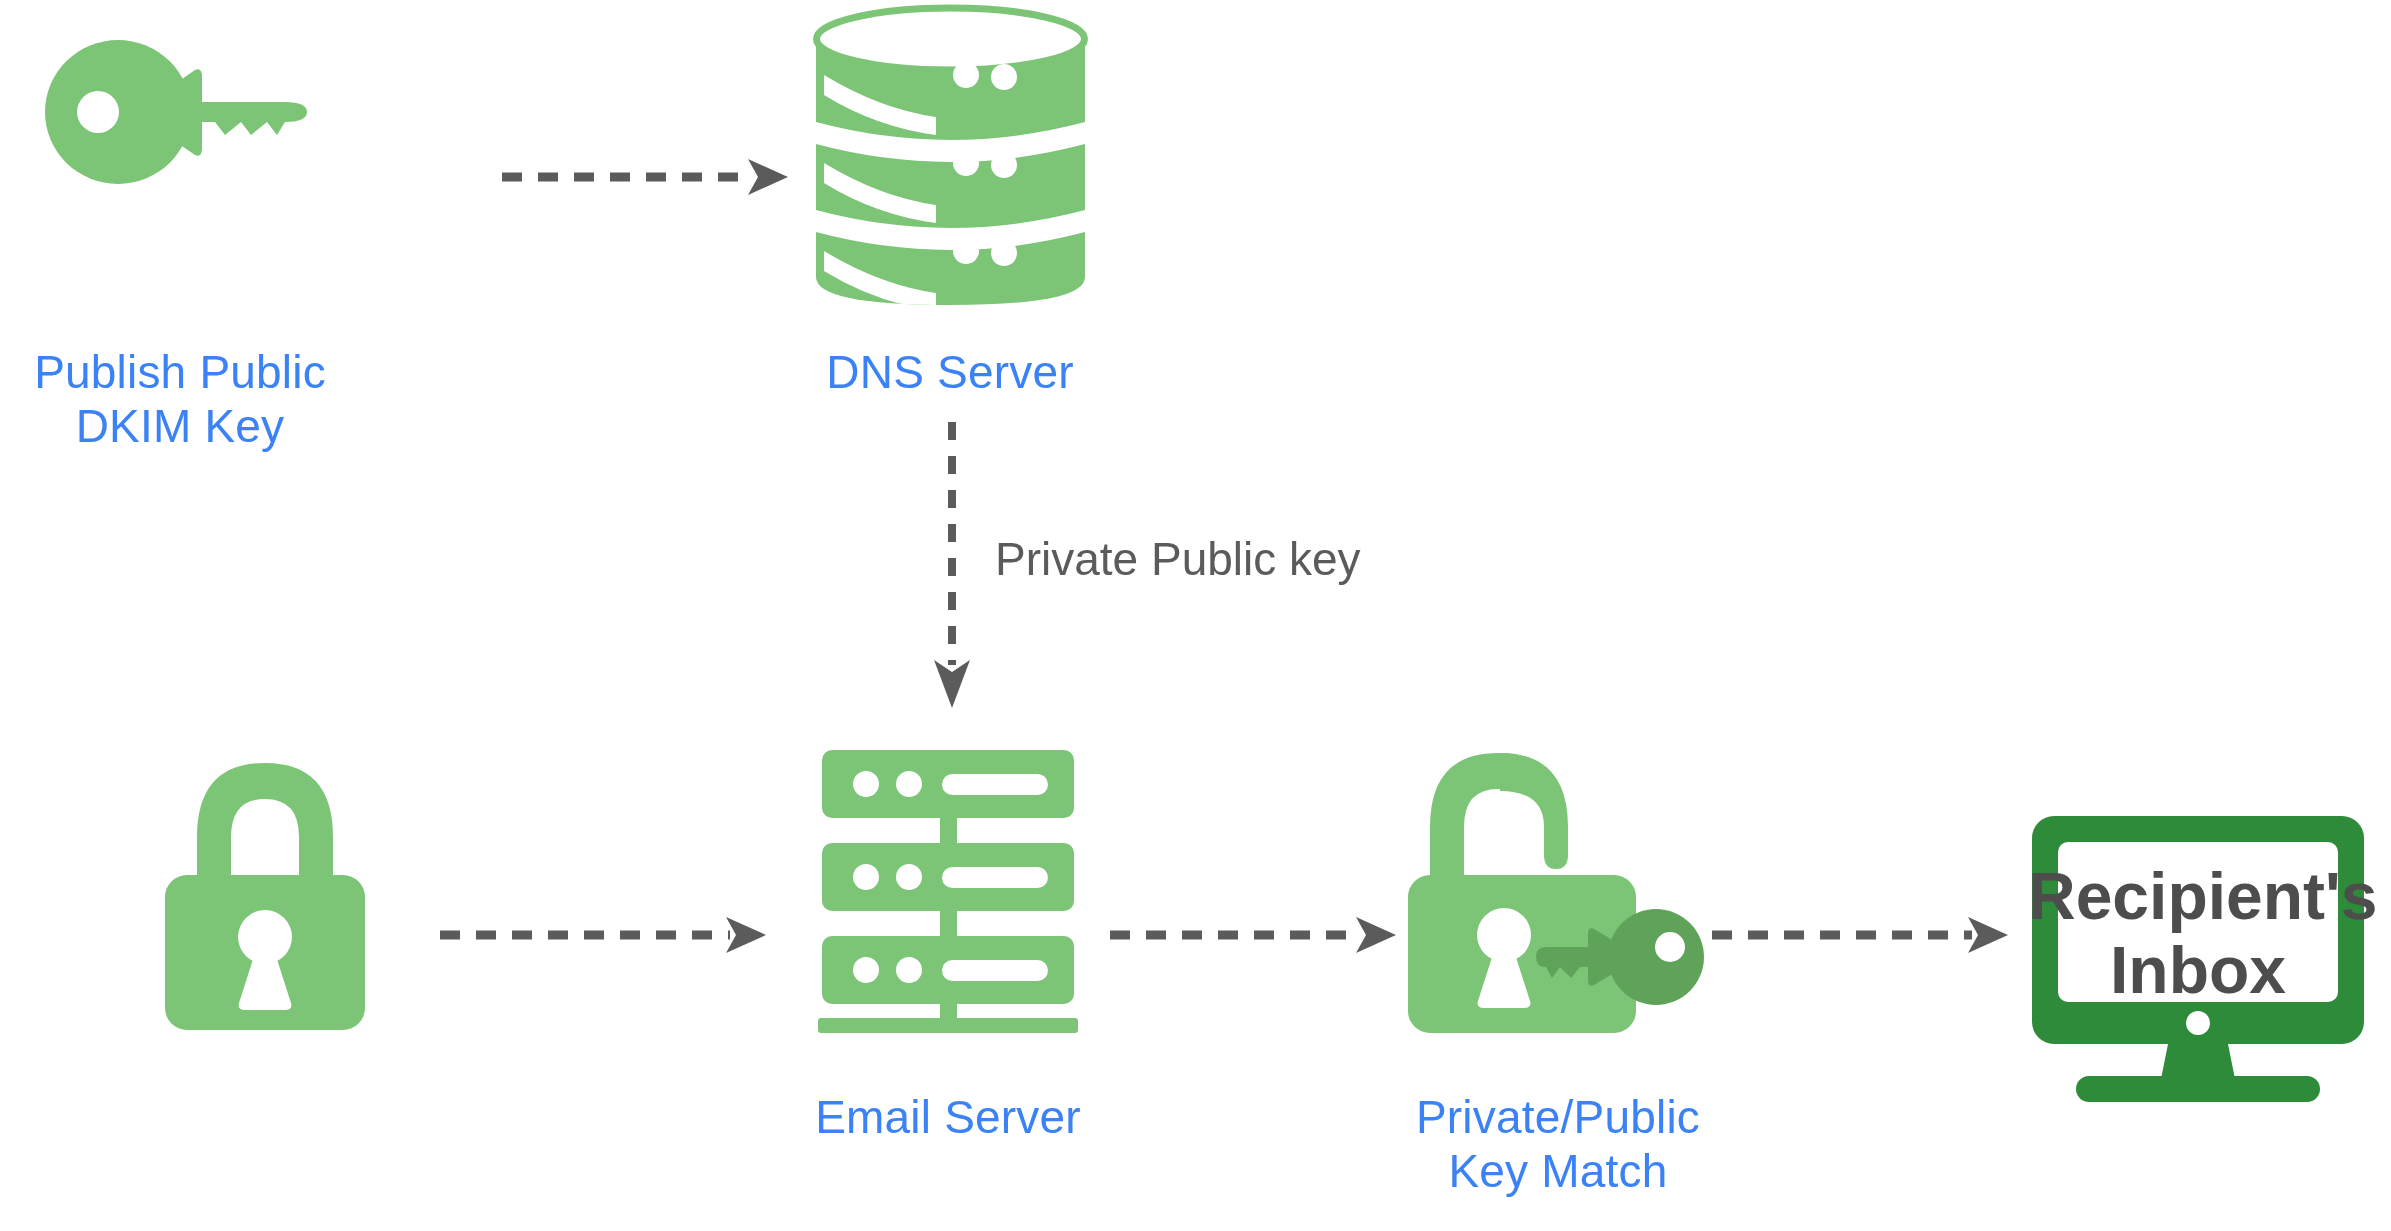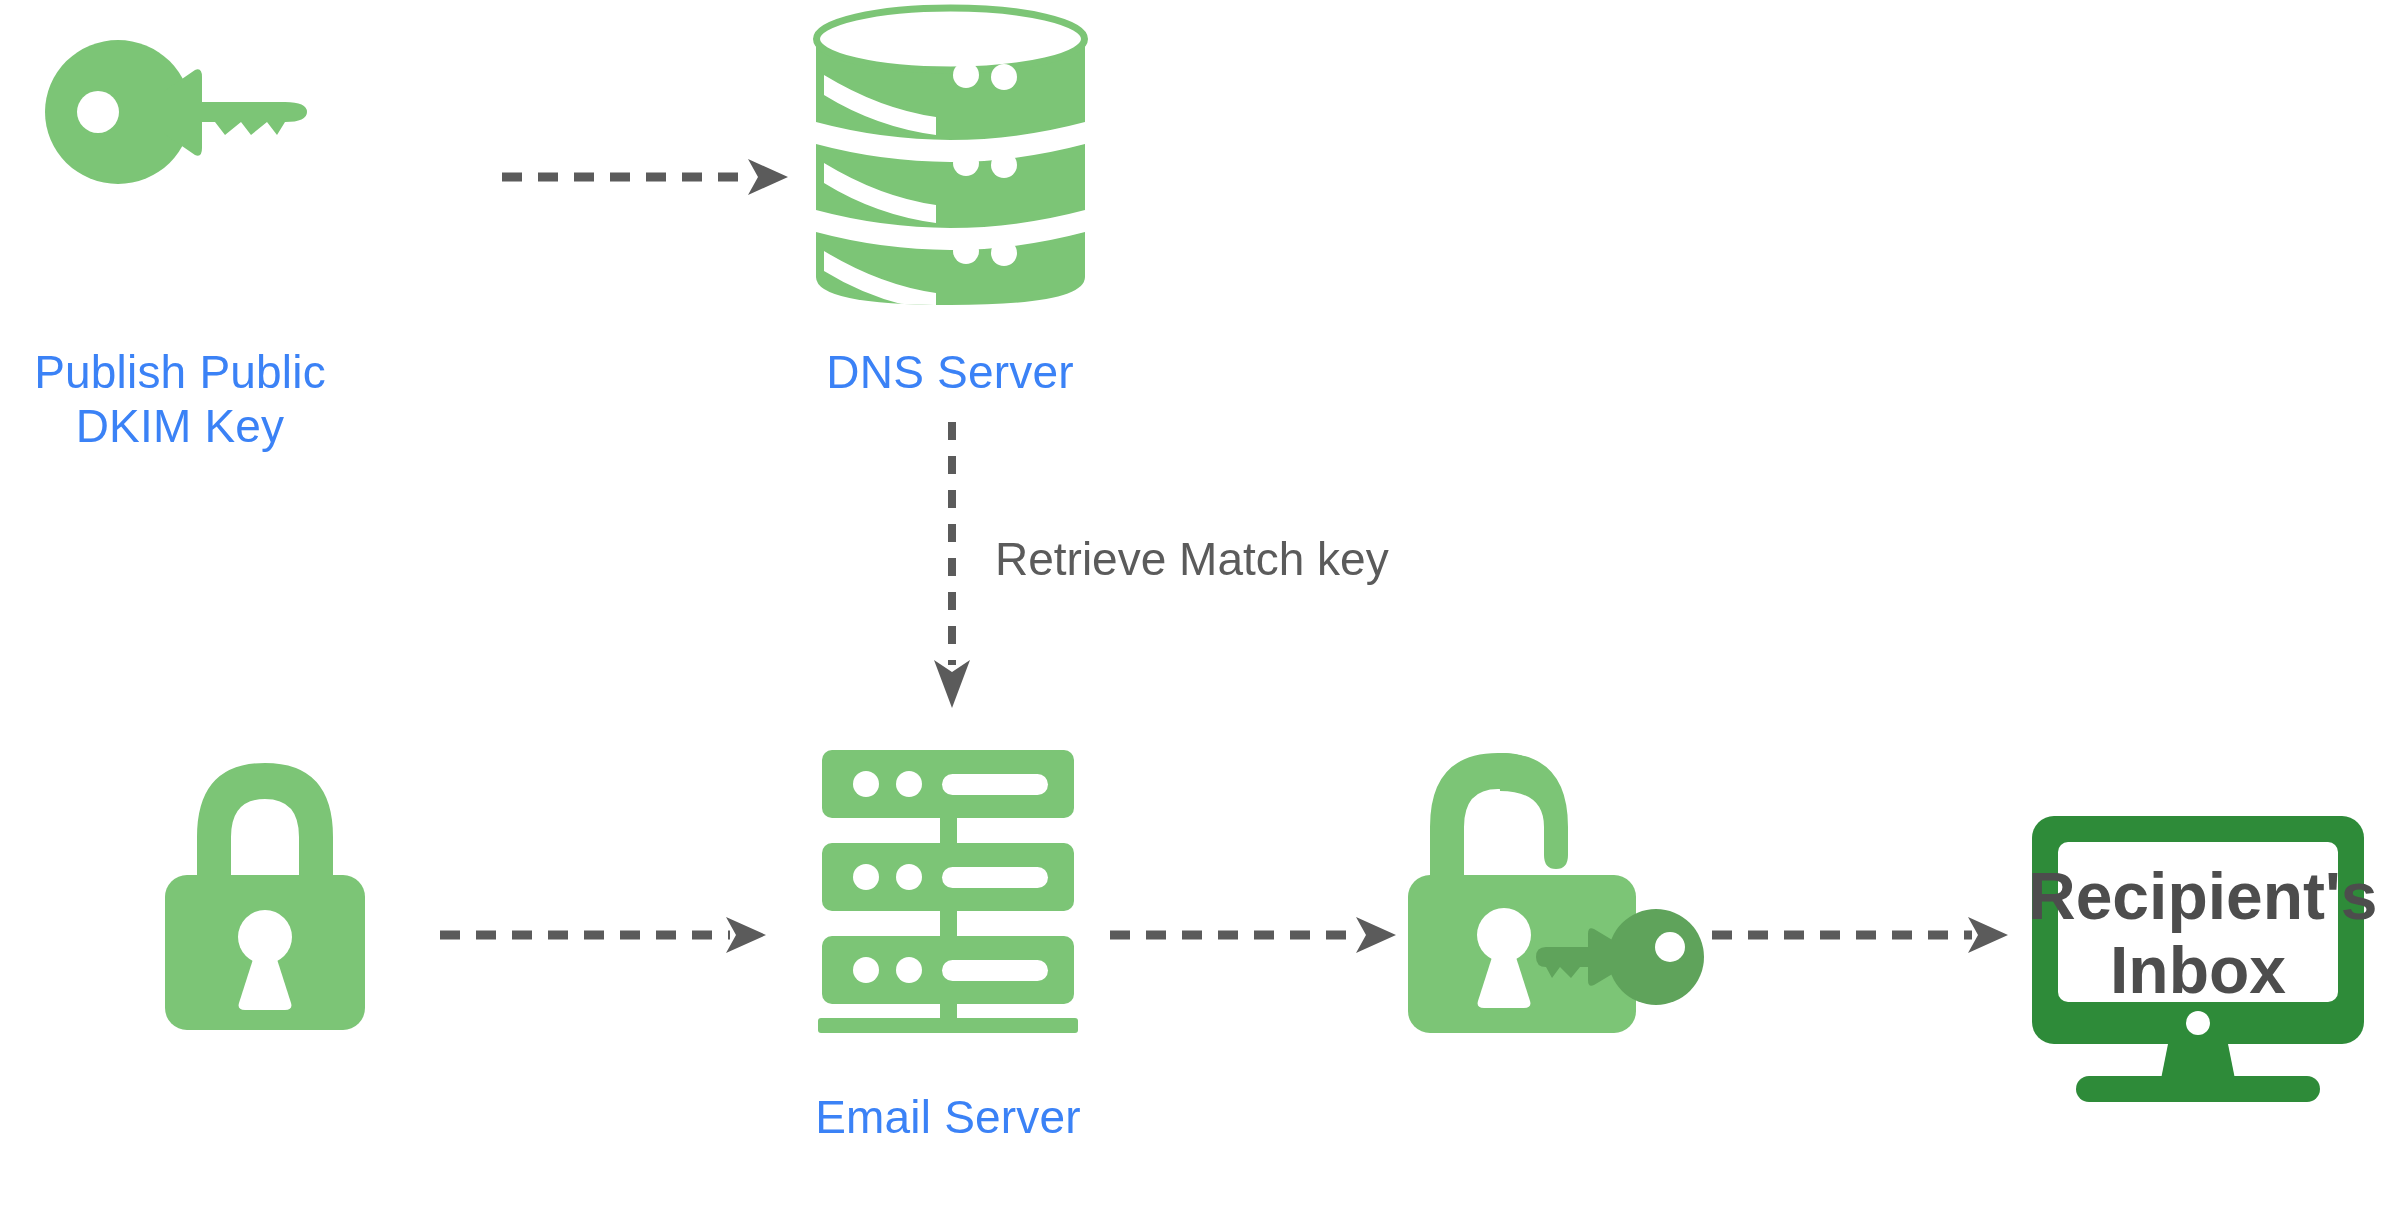--- a/index.html
+++ b/index.html
@@ -112,21 +112,21 @@
     </svg>
   </div>
   <div class="node-label" style="left:790px; top:345px; width:320px;">DNS Server</div>
 
   <div class="edge" style="left:930px; top:420px; width:44px; height:290px;">
     <svg width="44" height="290" viewBox="0 0 44 290">
       <line x1="22" y1="2" x2="22" y2="245" stroke="#5b5b5b" stroke-width="8" stroke-dasharray="18 16"></line>
       <path d="M4 240 L22 288 L40 240 L22 252 Z" fill="#5b5b5b"></path>
     </svg>
   </div>
-  <div class="edge-label" style="left:995px; top:532px;">Retrieve Match key</div>
+  <div class="edge-label" style="left:995px; top:532px;">Private Public key</div>
 
   <div class="node" style="left:155px; top:745px; width:220px; height:290px;">
     <svg width="220" height="290" viewBox="0 0 220 290">
 
       <path d="M42 140 L42 92 Q42 18 110 18 Q178 18 178 92 L178 140
                L144 140 L144 92 Q144 54 110 54 Q76 54 76 92 L76 140 Z" fill="#7CC576"></path>
 
       <rect x="10" y="130" width="200" height="155" rx="22" fill="#7CC576"></rect>
 
       <g fill="#ffffff">
@@ -196,20 +196,22 @@
                  L206 238 Z"></path>
       </g>
       <circle cx="262" cy="212" r="15" fill="#ffffff"></circle>
 
       <g fill="#ffffff">
         <circle cx="96" cy="200" r="27"></circle>
         <path d="M86 216 L70 266 Q68 273 76 273 L116 273 Q124 273 122 266 L106 216 Z"></path>
       </g>
     </svg>
   </div>
+  <div class="node-label" style="left:1398px; top:1090px; width:320px;">Private/Public
+Key Match</div>
 
   <div class="edge" style="left:1710px; top:913px; width:300px; height:44px;">
     <svg width="300" height="44" viewBox="0 0 300 44">
       <line x1="2" y1="22" x2="262" y2="22" stroke="#5b5b5b" stroke-width="9" stroke-dasharray="20 16"></line>
       <path d="M258 4 L298 22 L258 40 L268 22 Z" fill="#5b5b5b"></path>
     </svg>
   </div>
 
   <div class="node" style="left:2028px; top:812px; width:340px; height:290px;">
     <svg width="340" height="290" viewBox="0 0 340 290">

